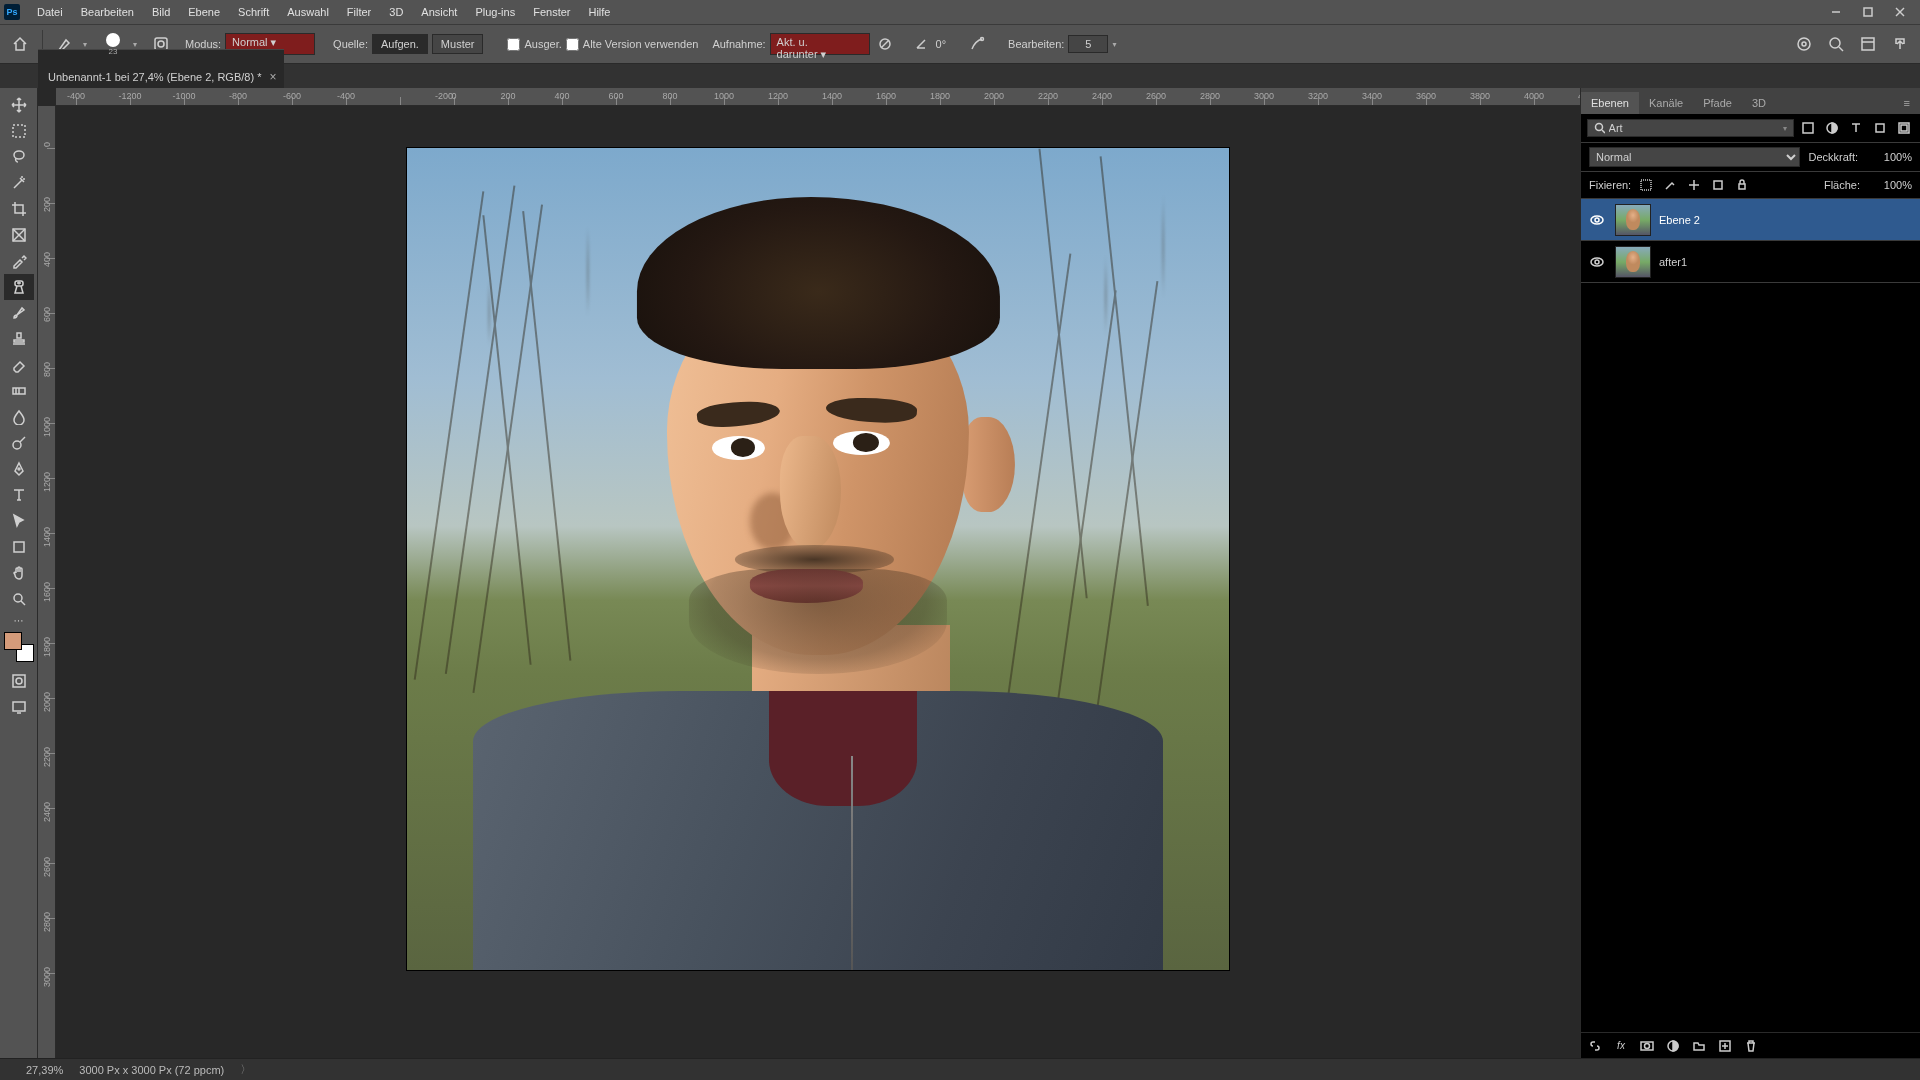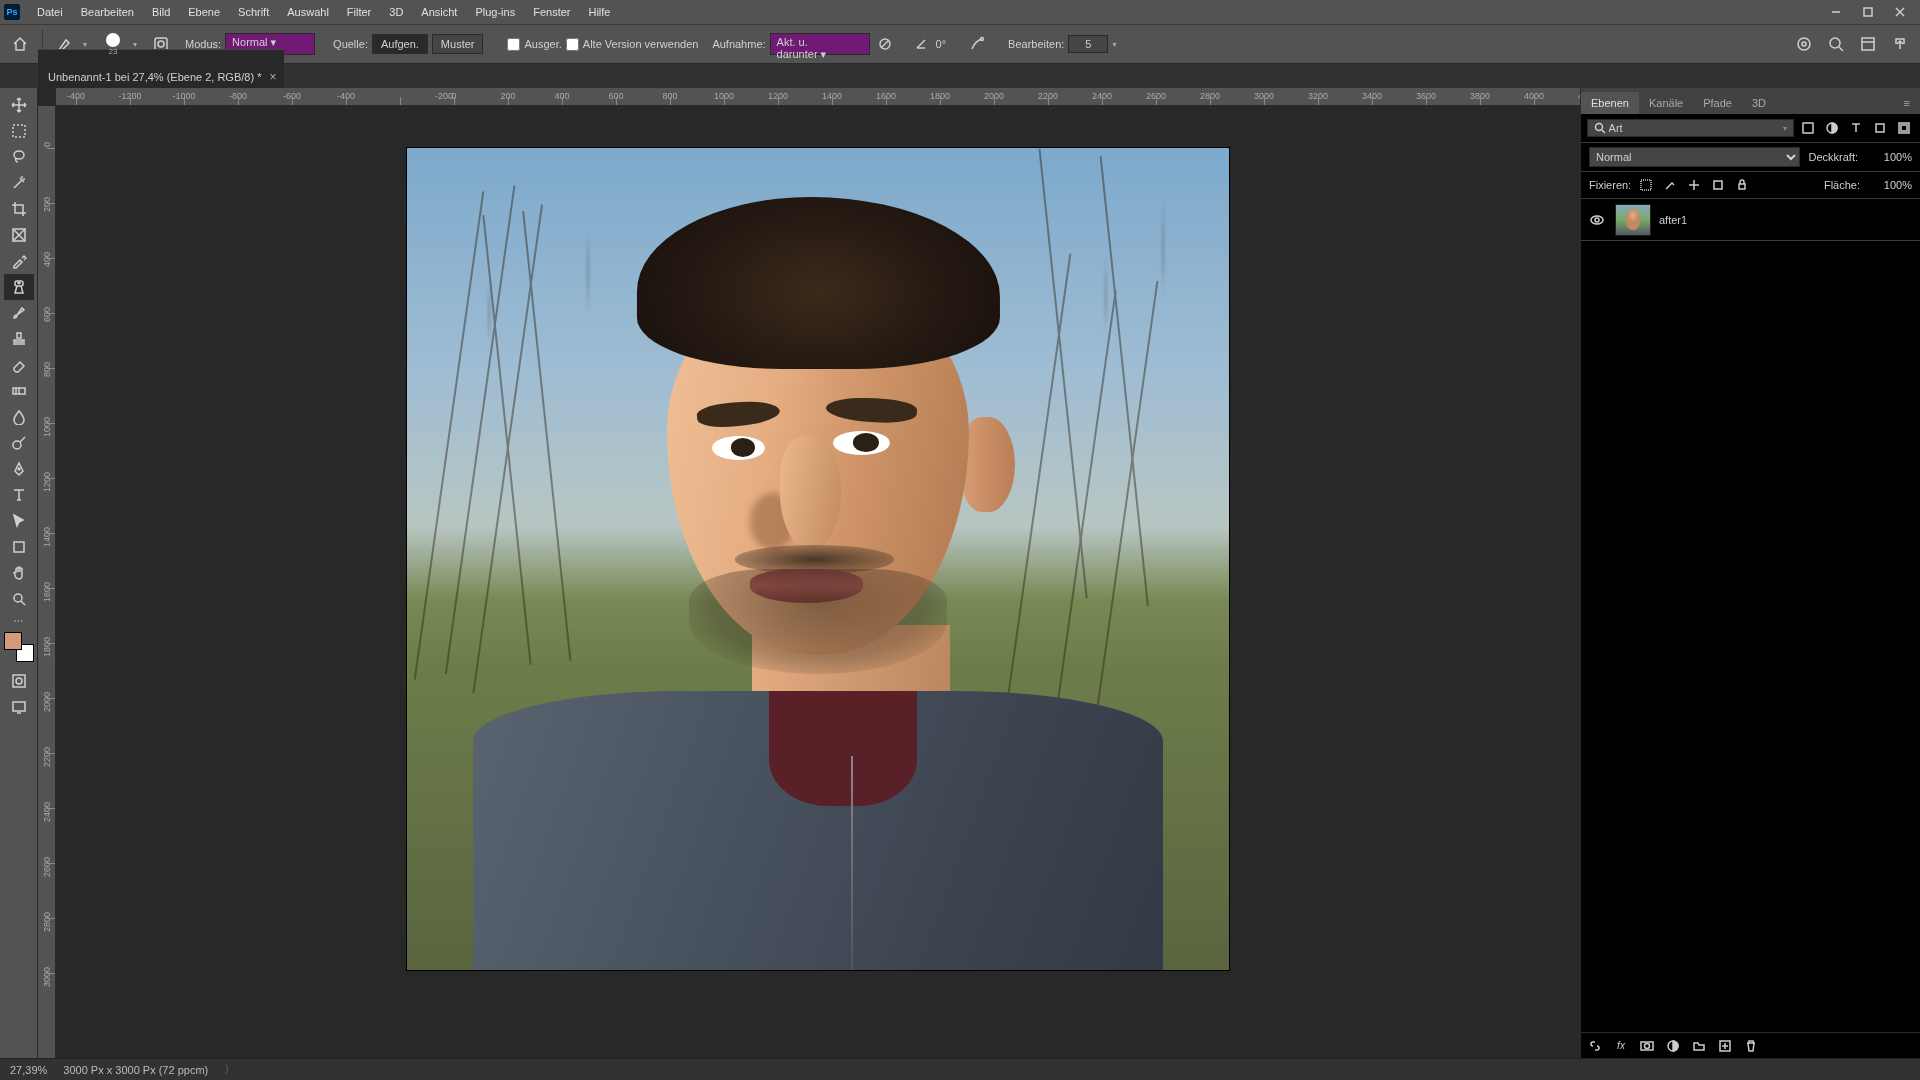--- a/index.html
+++ b/index.html
@@ -14,21 +14,21 @@
 
 
 .optbar { height: 40px; background: #535353; border-top: 1px solid #3a3a3a; border-bottom: 1px solid #2a2a2a; display: flex; align-items: center; padding: 0 6px; gap: 4px; color: #d0d0d0; }
 .optbar .home-ico { width: 28px; height: 28px; display: flex; align-items: center; justify-content: center; background: #535353; border: 1px solid transparent; }
 .optbar .sep { width: 1px; height: 28px; background: #3a3a3a; margin: 0 4px; }
 .optbar .brush-preview { width: 32px; height: 32px; display: flex; flex-direction: column; align-items: center; justify-content: center; position: relative; }
 .optbar .brush-dot { width: 14px; height: 14px; background: #fff; border-radius: 50%; }
 .optbar .brush-size { font-size: 8px; color: #aaa; }
 .optbar .dd { width: 10px; font-size: 8px; color: #aaa; }
 .optbar .lbl { font-size: 11px; margin-left: 6px; }
-.optbar select, .optbar .sel { background: #701a75; border: 1px solid #2a2a2a; color: #d0d0d0; font-size: 11px; padding: 2px 18px 2px 6px; height: 22px; }
+.optbar select, .optbar .sel { background: #7f1d1d; border: 1px solid #2a2a2a; color: #d0d0d0; font-size: 11px; padding: 2px 18px 2px 6px; height: 22px; }
 .optbar .btn-sm { background: #454545; border: 1px solid #2a2a2a; padding: 3px 8px; font-size: 11px; }
 .optbar .btn-sm.active { background: #2a2a2a; }
 .optbar .chk { display: flex; align-items: center; gap: 4px; }
 .optbar .chk input { accent-color: #888; }
 .optbar .ic { width: 22px; height: 22px; display: flex; align-items: center; justify-content: center; color: #ccc; }
 .optbar .num { background: #454545; border: 1px solid #2a2a2a; width: 40px; text-align: center; padding: 2px; }
 .optbar .flex1 { flex: 1; }
 .optbar .right-ico { width: 28px; height: 28px; display: flex; align-items: center; justify-content: center; }
 
 
@@ -113,21 +113,21 @@
 .layer-row .thumb { width: 36px; height: 32px; background: #888; border: 1px solid #222; position: relative; overflow: hidden; }
 .layer-row .thumb.portrait { background: linear-gradient(180deg,#8ab 0%,#7a6 50%,#556 100%); }
 .layer-row .thumb.portrait::after { content: ""; position: absolute; top: 14%; left: 28%; width: 44%; height: 72%; background: radial-gradient(ellipse 60% 50% at 50% 30%, #e5b088, #c08a5e 70%); border-radius: 45% 45% 40% 40%; }
 .layer-row .thumb.checker { background: repeating-conic-gradient(#ccc 0 25%, #fff 0 50%) 0 0/12px 12px; }
 .layer-row .name { font-size: 11px; }
 
 .panel-bottom { height: 26px; border-top: 1px solid #2a2a2a; display: flex; align-items: center; padding: 0 6px; gap: 10px; color: #ccc; }
 .panel-bottom .bic { width: 16px; height: 16px; display: flex; align-items: center; justify-content: center; }
 
 
-.status { height: 22px; background: #323232; border-top: 1px solid #222; display: flex; align-items: center; padding: 0 10px; font-size: 11px; color: #bbb; gap: 16px; }
+.status { height: 22px; background: #323232; border-top: 1px solid #222; display: flex; align-items: center; padding: 0 26px; font-size: 11px; color: #bbb; gap: 16px; }
 .status .chev { color: #888; }
 
 svg { stroke: currentColor; fill: none; stroke-width: 1.5; }
 </style>
 </head>
 <body>
 
 <div class="menubar">
   <div class="ps-logo">Ps</div>
   <div class="menu-item">Datei</div>
@@ -586,20 +586,30 @@
           <svg width="12" height="12">
             <rect x="3" y="5" width="6" height="5"></rect>
             <path d="M4 5V3a2 2 0 014 0v2"></path>
           </svg>
         </div>
       <div style="flex:1"></div>
       <span>Fläche:</span>
       <span class="val" style="width:46px;text-align:right;">100%</span>
     </div>
     <div class="layers" id="layersList">
+        <div class="layer-row selected">
+    <div class="eye">
+            <svg width="16" height="16">
+              <ellipse cx="8" cy="8" rx="6" ry="4"></ellipse>
+              <circle cx="8" cy="8" r="2"></circle>
+            </svg>
+          </div>
+    <div class="thumb portrait"></div>
+    <div class="name">Ebene 2</div>
+        </div>
         <div class="layer-row">
     <div class="eye">
             <svg width="16" height="16">
               <ellipse cx="8" cy="8" rx="6" ry="4"></ellipse>
               <circle cx="8" cy="8" r="2"></circle>
             </svg>
           </div>
     <div class="thumb portrait"></div>
     <div class="name">after1</div>
         </div>

